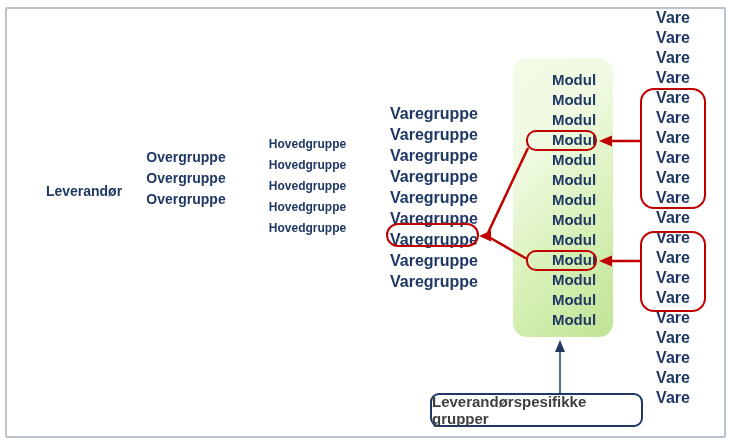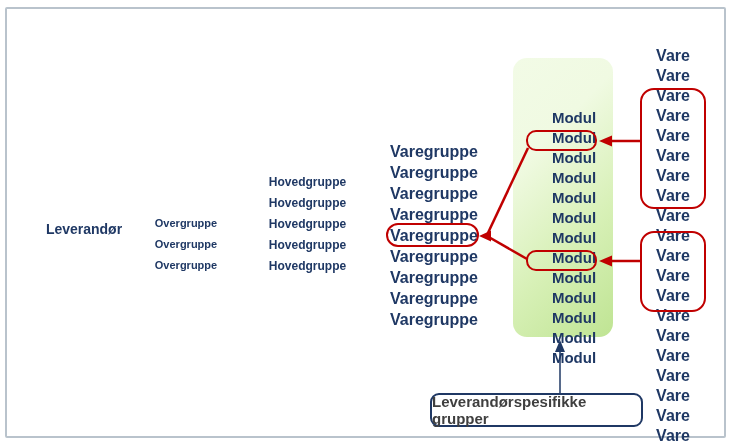--- a/index.html
+++ b/index.html
@@ -4,24 +4,24 @@
 <style>
   :root{
     --navy:#1f3864; --red:#c00000; --frame:#b9c3cc;
     --green-a:#f0fae2; --green-b:#bfe493; --callout-text:#3f3f3f;
   }
   *{box-sizing:border-box;margin:0;padding:0;}
   body{font-family:"Liberation Sans",sans-serif;background:#fff;}
   #canvas{position:relative;width:732px;height:445px;background:#fff;overflow:hidden;}
   .frame{position:absolute;left:5px;top:7px;width:721px;height:431px;
          border:2px solid var(--frame);border-radius:2px;}
-  .col{position:absolute;text-align:center;color:var(--navy);font-weight:bold;margin-top:38px;}
+  .col{position:absolute;text-align:center;color:var(--navy);font-weight:bold;}
   .col div{white-space:nowrap;}
   .col-leverandor{left:40px;top:181px;width:88px;font-size:14px;line-height:20px;}
-  .col-overgruppe{left:141px;top:175px;width:90px;font-size:11px;line-height:21px;}
+  .col-overgruppe{left:141px;top:147px;width:90px;font-size:14px;line-height:21px;}
   .col-hovedgruppe{left:248px;top:134px;width:119px;font-size:12px;line-height:21px;}
   .col-varegruppe{left:388px;top:103px;width:92px;font-size:16px;line-height:21px;}
   .col-modul{left:513px;top:70px;width:122px;font-size:15px;line-height:20px;}
   .col-vare{left:645px;top:8px;width:56px;font-size:16px;line-height:20px;}
   .green-panel{position:absolute;left:513px;top:58px;width:100px;height:279px;
          border-radius:14px;
          background:linear-gradient(135deg,#f2fbe6 0%,var(--green-a) 30%,#d7f0b6 65%,var(--green-b) 100%);}
   .hl{position:absolute;border:2.5px solid var(--red);background:transparent;}
   .hl-varegruppe{left:386px;top:223px;width:93px;height:24px;border-radius:12px;}
   .hl-modul-1{left:526px;top:130px;width:71px;height:21px;border-radius:10px;}

